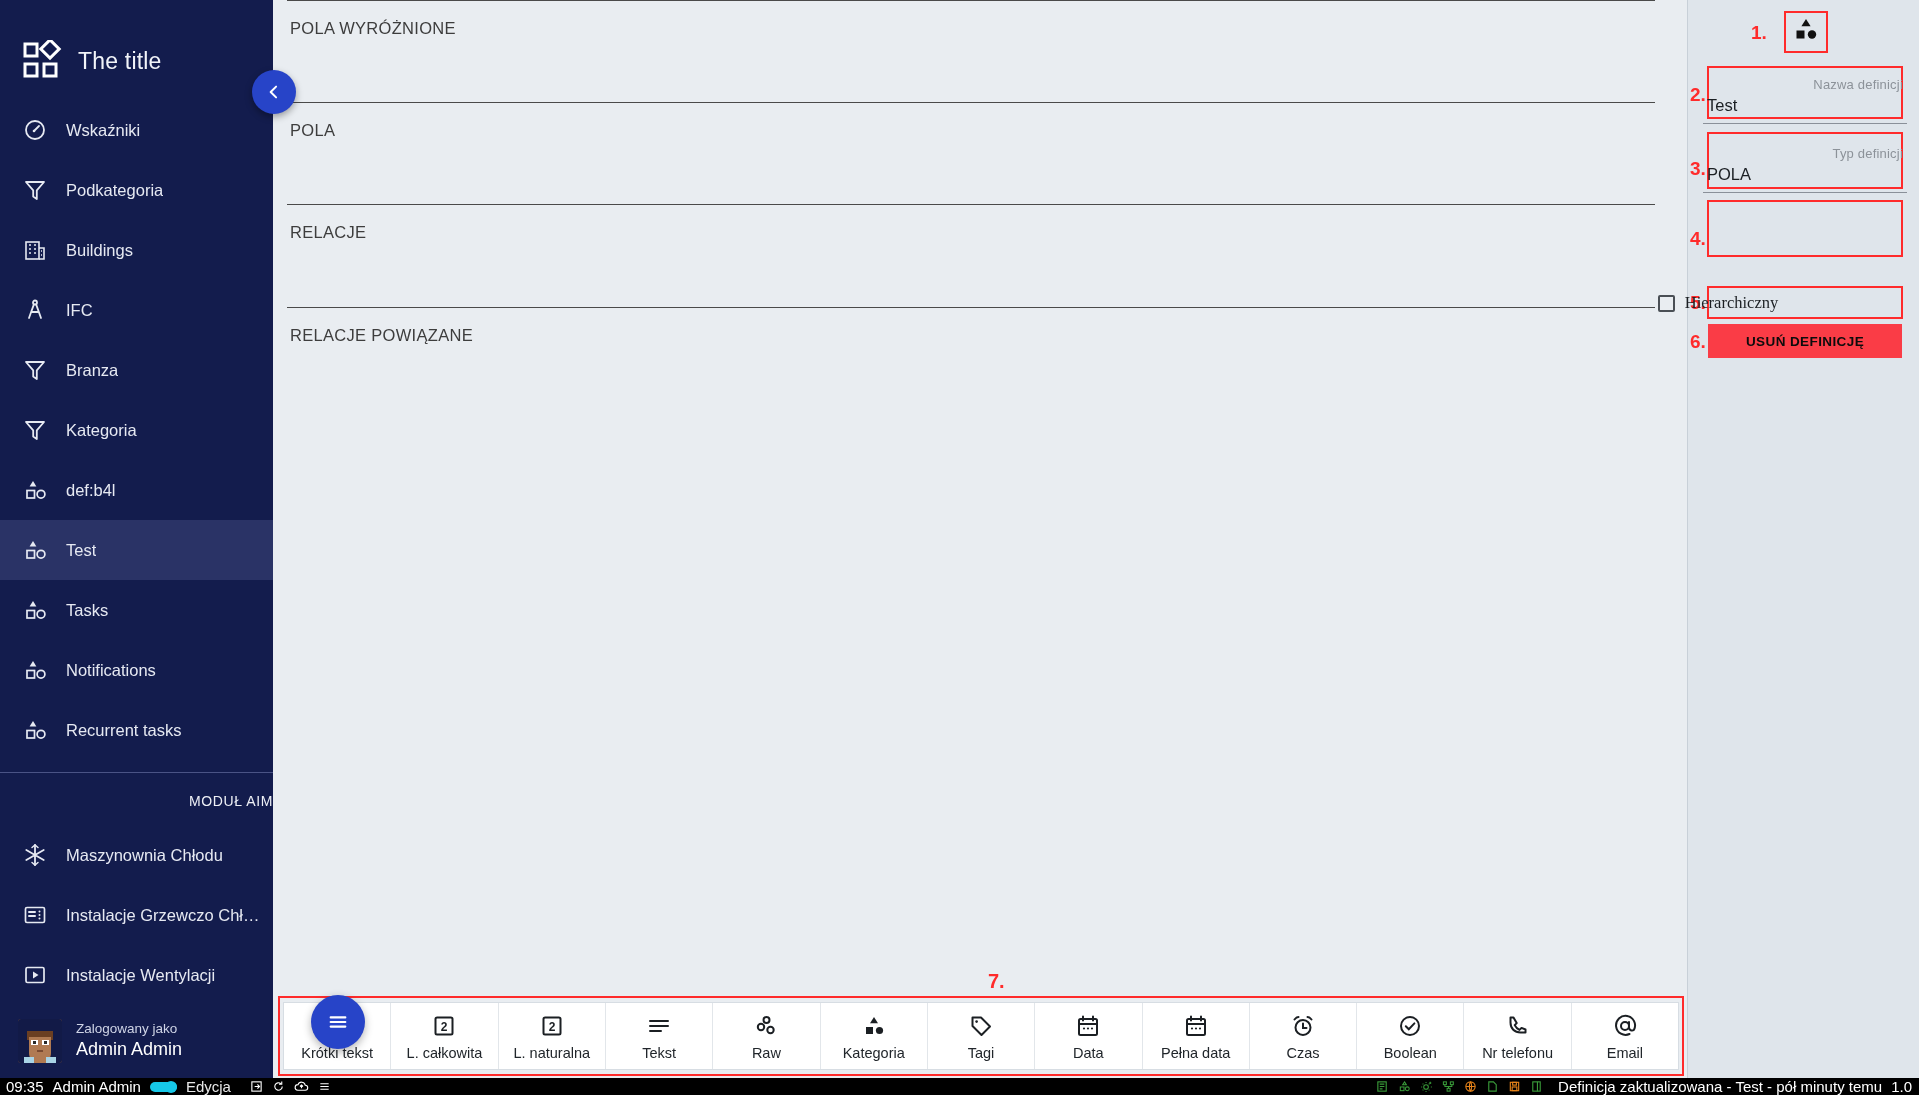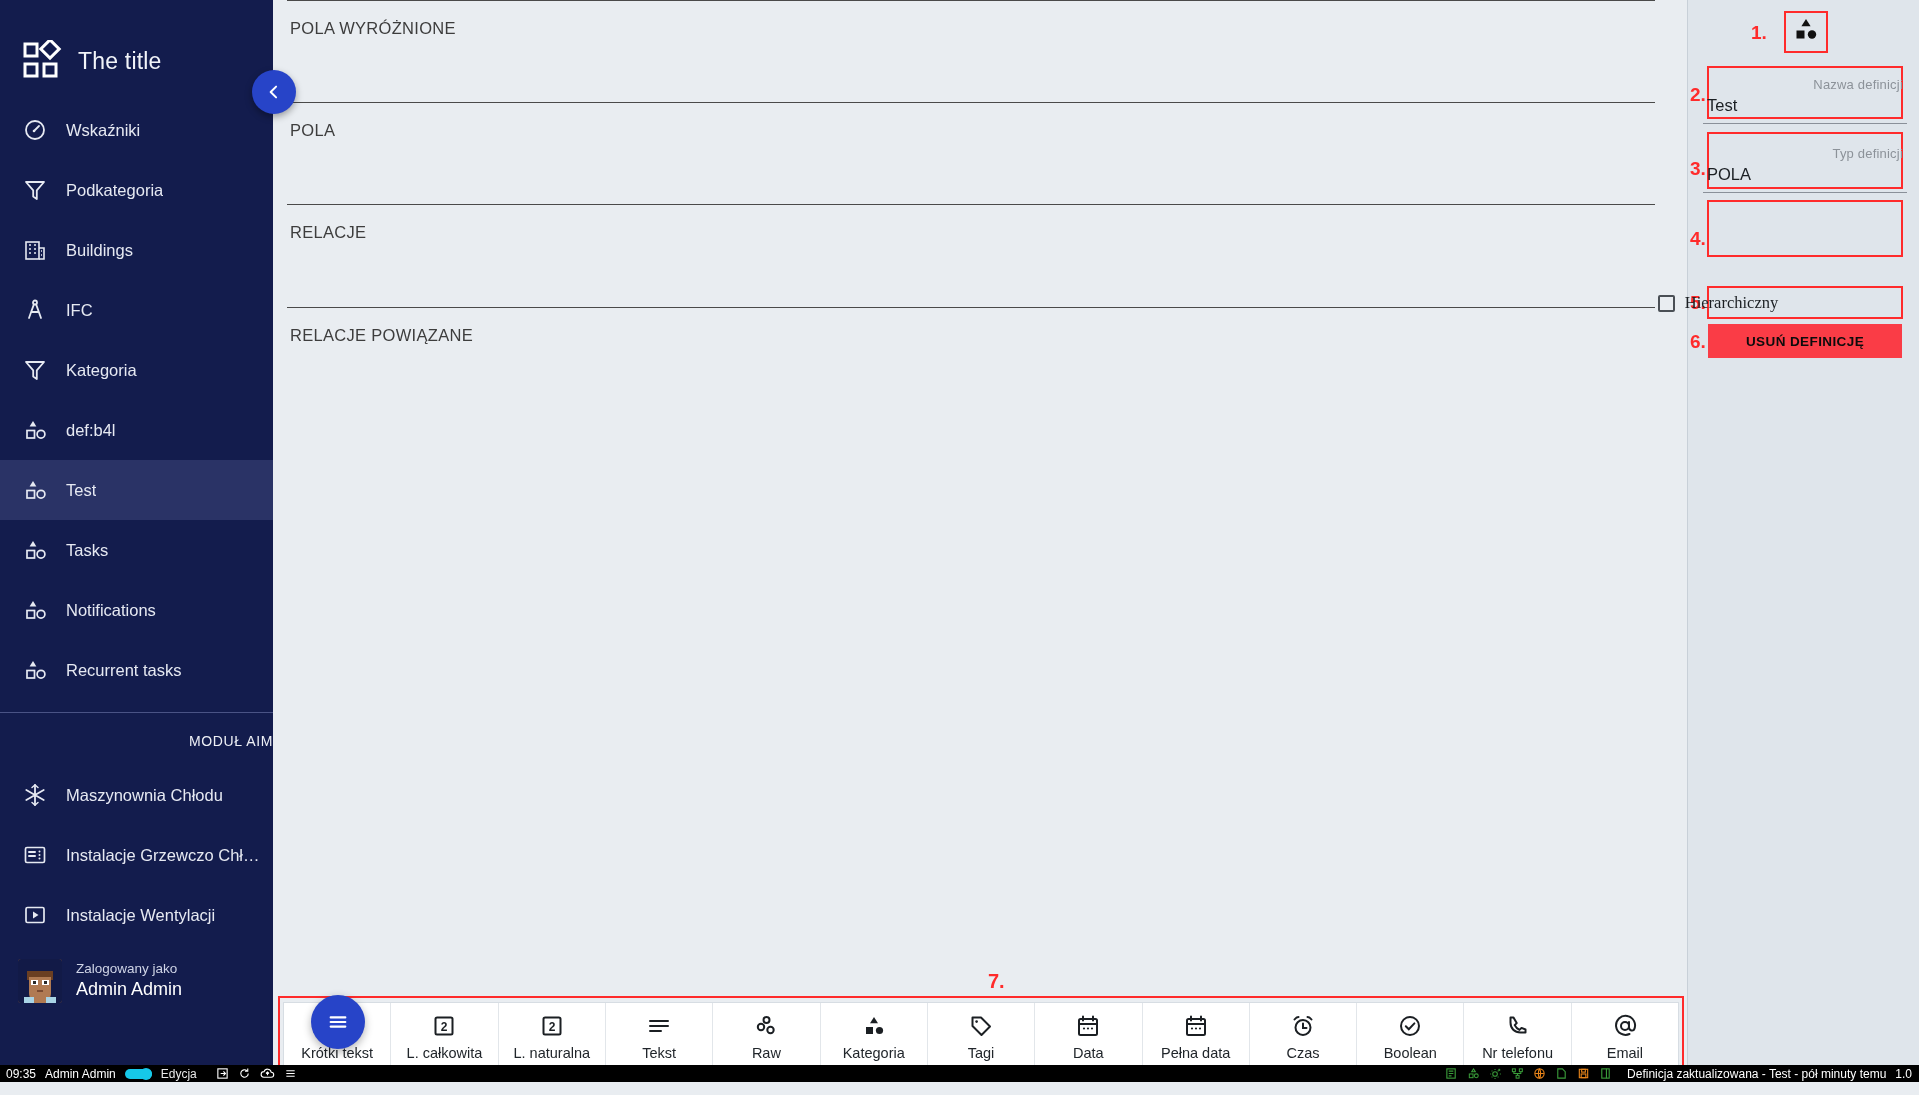--- a/index.html
+++ b/index.html
@@ -165,24 +165,24 @@
     position: absolute; left: 1708px; top: 324px;
     width: 194px; height: 34px;
     background: #fa3c46; color: #0c0c0c;
     border: none; cursor: pointer;
     font-size: 13.5px; font-weight: bold; letter-spacing: .4px;
     font-family: "Liberation Sans", sans-serif;
   }
 
   
   .statusbar {
-    position: absolute; left: 0; bottom: 13px;
+    position: absolute; left: 0; bottom: 0;
     width: 1919px; height: 17px;
     background: #000; color: #e8e8e8;
-    font-size: 12px;
+    font-size: 15px;
     display: flex; align-items: center;
     font-family: "Liberation Sans", sans-serif;
   }
   .sb-left { display: flex; align-items: center; gap: 9px; padding-left: 6px; }
   .sb-clock { color: #fff; }
   .sb-user { color: #fff; }
   .sb-toggle {
     width: 27px; height: 10px; border-radius: 5px; background: #16c8e8; position: relative;
   }
   .sb-toggle::after {
@@ -248,20 +248,28 @@
       <div class="nav-item">
         <span class="nav-ico">
           <svg viewBox="0 0 26 26" width="26" height="26" fill="none" stroke="#e6e9f2" stroke-width="1.8" stroke-linecap="round">
             <circle cx="13" cy="5.5" r="2"></circle>
               <path d="M11.8 7.6L7 21M14.2 7.6L19 21M10 15h6"></path>
           </svg>
         </span>
         <span class="nav-label">IFC</span>
       </div>
 
+      <div class="nav-item">
+        <span class="nav-ico">
+          <svg viewBox="0 0 26 26" width="26" height="26" fill="none" stroke="#e6e9f2" stroke-width="1.8" stroke-linejoin="round">
+            <path d="M4 5h18l-7.2 8.4V22l-3.6-2.4v-6.2z"></path>
+          </svg>
+        </span>
+        <span class="nav-label">Branza</span>
+      </div>
 
       <div class="nav-item">
         <span class="nav-ico">
           <svg viewBox="0 0 26 26" width="26" height="26" fill="none" stroke="#e6e9f2" stroke-width="1.8" stroke-linejoin="round">
             <path d="M4 5h18l-7.2 8.4V22l-3.6-2.4v-6.2z"></path>
           </svg>
         </span>
         <span class="nav-label">Kategoria</span>
       </div>
 

